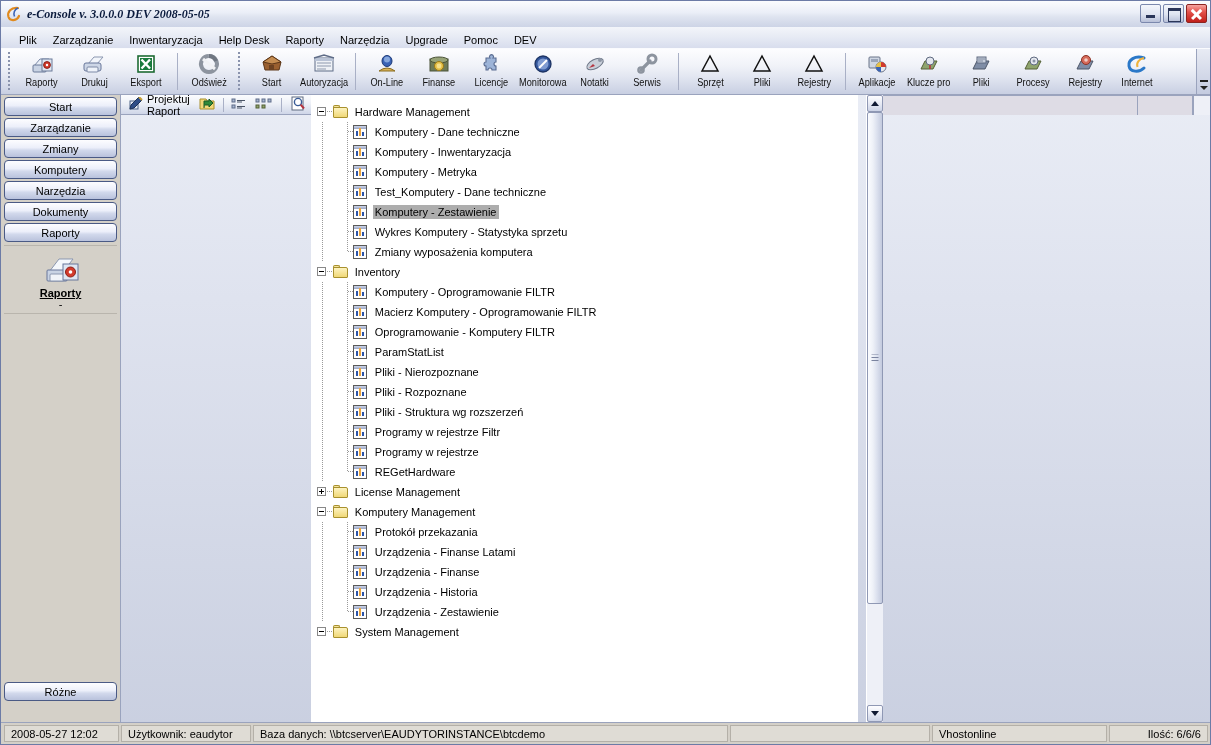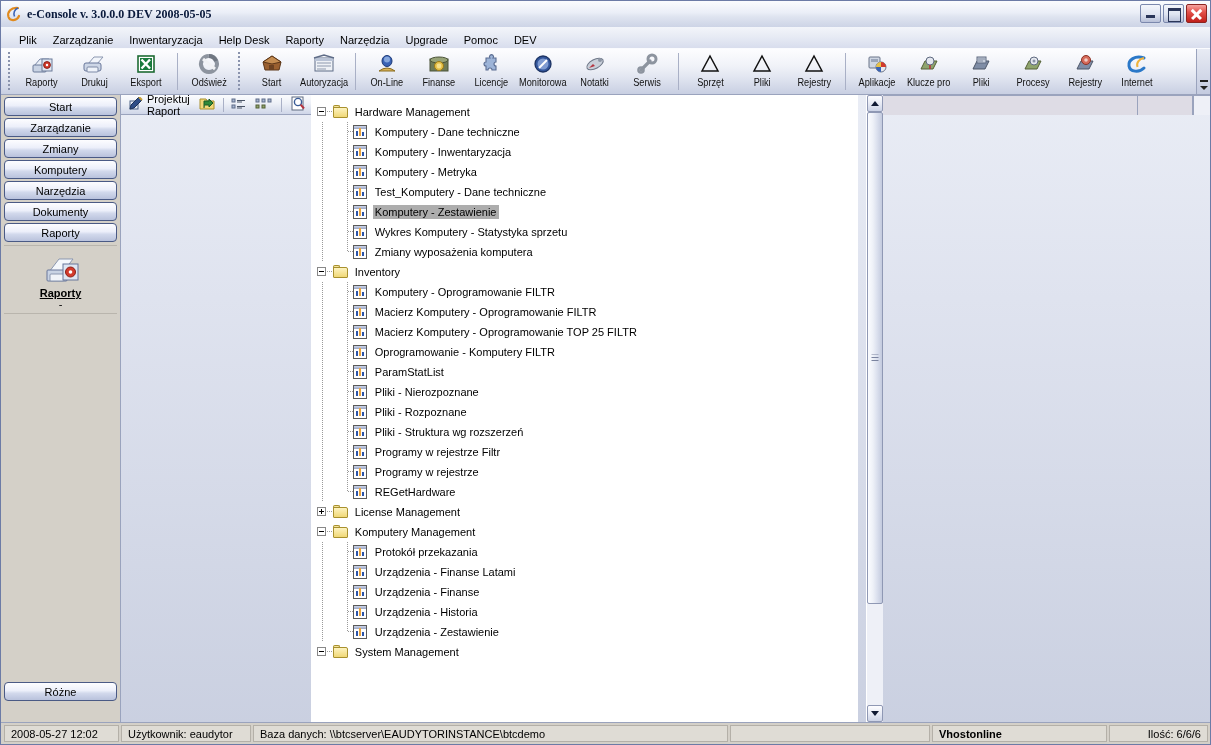--- a/index.html
+++ b/index.html
@@ -21,20 +21,21 @@
     display:flex; flex-direction:column;
   }
 
   
   #titlebar {
     height:26px; flex:0 0 26px;
     background:linear-gradient(to bottom,#fbfcfe 0%,#eaeef7 45%,#dfe4f0 60%,#cdd4e6 100%);
     display:flex; align-items:center;
     padding:0 2px 0 4px;
     position:relative;
+    font-style:italic;
   }
   #titlebar .appicon {
     width:18px; height:18px; margin-right:4px;
     position:relative; flex:0 0 18px;
   }
   #title-text {
     font-weight:bold; font-size:12px; color:#0a1a3c;
     white-space:nowrap; overflow:hidden;
     font-family:"Liberation Serif", serif;
   }
@@ -283,21 +284,21 @@
   }
   #statusbar .cell {
     background:#dfdcd5; border:1px solid #b4b0a8;
     display:flex; align-items:center; padding:0 6px;
     font-size:11px; color:#000; white-space:nowrap; overflow:hidden;
   }
   .c-date { width:115px; }
   .c-user { width:130px; }
   .c-db   { flex:0 0 475px; }
   .c-blank{ flex:0 0 200px; }
-  .c-host { flex:0 0 175px;font-weight:bold; }
+  .c-host { flex:0 0 175px; }
   .c-count{ flex:1 1 auto; justify-content:flex-end; padding-right:8px; }
 </style>
 </head>
 <body>
 
 <div id="window">
 
   <div id="titlebar">
     <div class="appicon">
       <svg width="18" height="18" viewBox="0 0 18 18">
@@ -797,32 +798,20 @@
               <div class="node lvl1">
                 <div class="vline"></div>
                 <div class="vline2"></div>
                 <div class="elbowh"></div>
                 <div class="rep-ic">
                   <div class="cap"></div>
                   <div class="b1"></div>
                   <div class="b2"></div>
                   <div class="b3"></div>
                 </div>
-                <span class="label">Macierz Komputery - Oprogramowanie TOP 25 FILTR</span>
-              </div>
-              <div class="node lvl1">
-                <div class="vline"></div>
-                <div class="vline2"></div>
-                <div class="elbowh"></div>
-                <div class="rep-ic">
-                  <div class="cap"></div>
-                  <div class="b1"></div>
-                  <div class="b2"></div>
-                  <div class="b3"></div>
-                </div>
                 <span class="label">Oprogramowanie - Komputery FILTR</span>
               </div>
               <div class="node lvl1">
                 <div class="vline"></div>
                 <div class="vline2"></div>
                 <div class="elbowh"></div>
                 <div class="rep-ic">
                   <div class="cap"></div>
                   <div class="b1"></div>
                   <div class="b2"></div>

